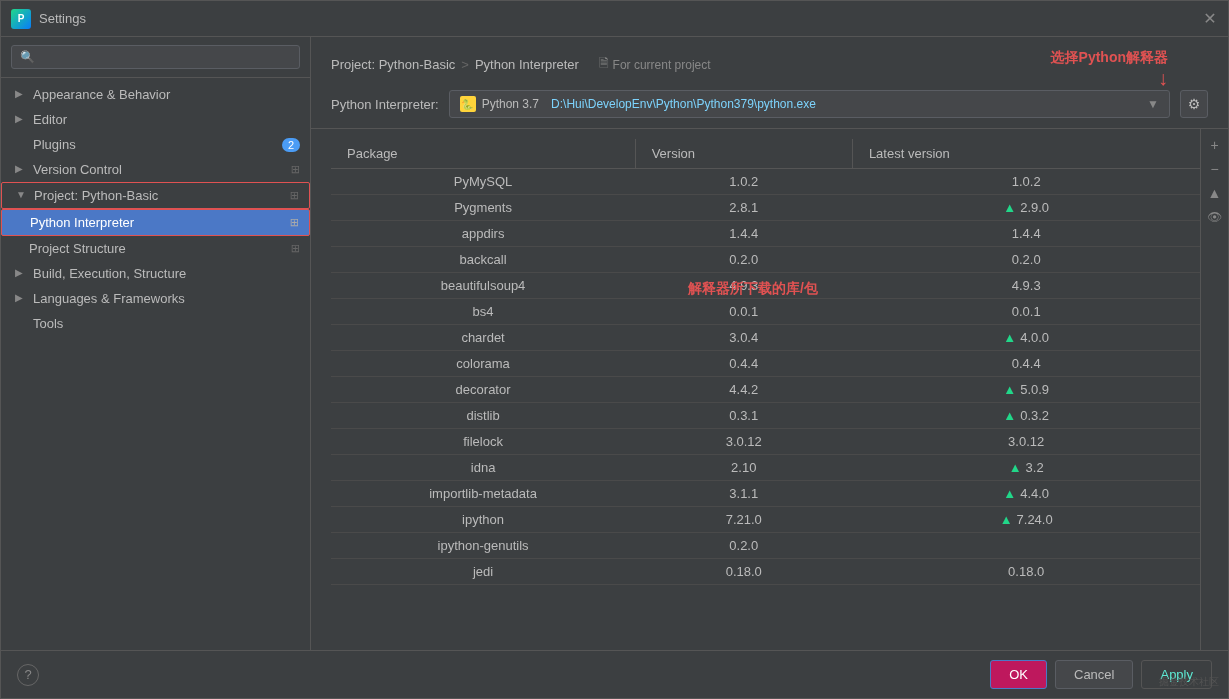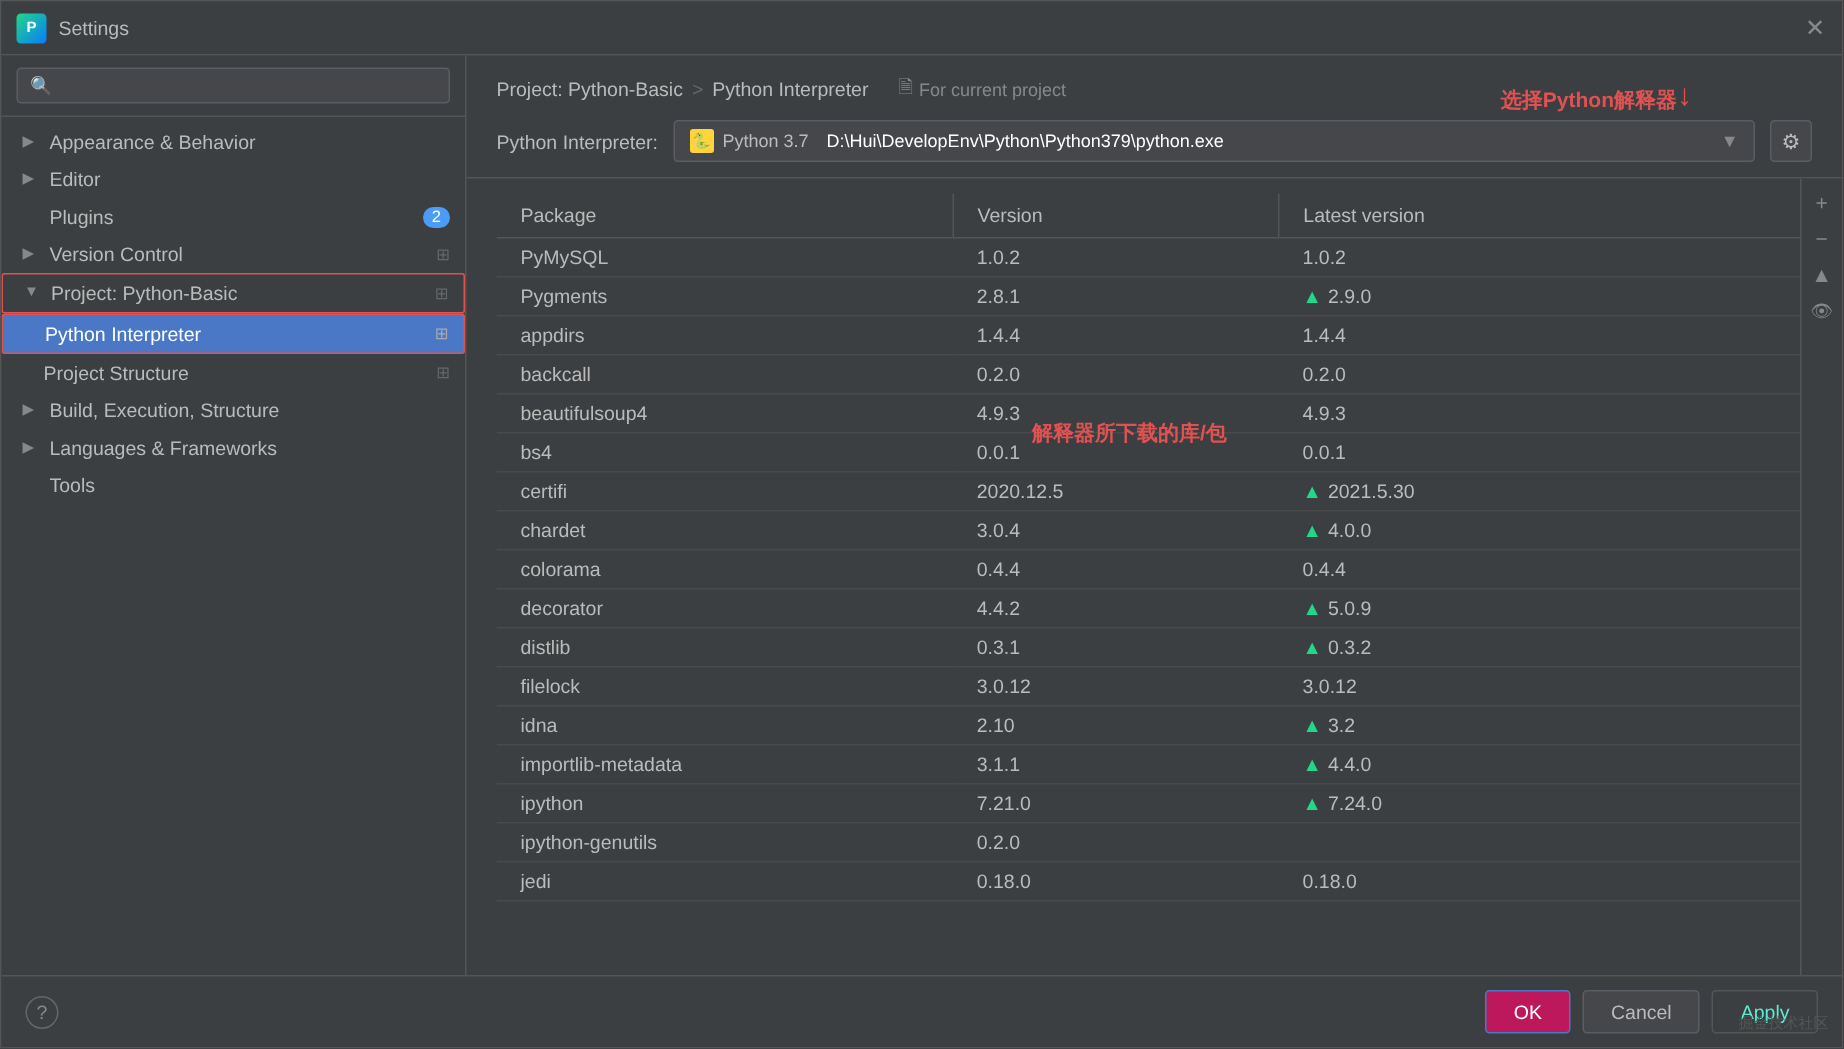--- a/index.html
+++ b/index.html
@@ -252,20 +252,21 @@
       font-weight: normal;
       border-right: 1px solid #555;
     }
     .package-table thead th:last-child { border-right: none; }
     .package-table tbody tr {
       border-bottom: 1px solid #4a4a4a;
     }
     .package-table tbody td {
       padding: 5px 16px;
       color: #bbbbbb;
+      text-align: center;
     }
     .package-table tbody td.latest {
       color: #bbbbbb;
     }
     .upgrade-arrow {
       color: #21d789;
       margin-right: 4px;
     }
     
     .side-buttons {
@@ -439,32 +440,32 @@
           <div class="breadcrumb">
             <span>Project: Python-Basic</span>
             <span class="sep">&gt;</span>
             <span class="current">Python Interpreter</span>
             <span class="for-project">
               <span>🗎</span>
               <span>For current project</span>
             </span>
           </div>
 
-          <div style="display:flex; flex-direction:row; align-items:flex-end; margin-right:80px;">
+          <div style="display:flex; flex-direction:column; align-items:flex-end; margin-right:40px;">
             <span class="annotation-red">选择Python解释器</span>
             <span class="annotation-arrow" style="color:#e05252;">↓</span>
           </div>
         </div>
 
         <div class="interpreter-row">
           <span class="interpreter-label">Python Interpreter:</span>
           <div class="interpreter-select">
             <div class="py-icon">🐍</div>
             <span>Python 3.7</span>
-            <span style="margin-left:6px; color:#ffffff;">D:\Hui\DevelopEnv\Python\Python379\python.exe</span>
+            <span style="margin-left:6px; color:#7dd3fc;">D:\Hui\DevelopEnv\Python\Python379\python.exe</span>
             <span class="chevron-down">▼</span>
           </div>
           <div class="gear-btn">⚙</div>
         </div>
       </div>
 
       <div class="panel-content">
         <div class="panel-inner">
           <div class="table-area">
             <div class="table-wrapper">
@@ -501,25 +502,20 @@
                       <td>beautifulsoup4</td>
                       <td>4.9.3</td>
                       <td class="latest">4.9.3</td>
                     </tr>
                     <tr>
                       <td>bs4</td>
                       <td>0.0.1</td>
                       <td class="latest">0.0.1</td>
                     </tr>
                     <tr>
-                      <td>certifi</td>
-                      <td>2020.12.5</td>
-                      <td class="latest"><span class="upgrade-arrow">▲</span>2021.5.30</td>
-                    </tr>
-                    <tr>
                       <td>chardet</td>
                       <td>3.0.4</td>
                       <td class="latest"><span class="upgrade-arrow">▲</span>4.0.0</td>
                     </tr>
                     <tr>
                       <td>colorama</td>
                       <td>0.4.4</td>
                       <td class="latest">0.4.4</td>
                     </tr>
                     <tr>

